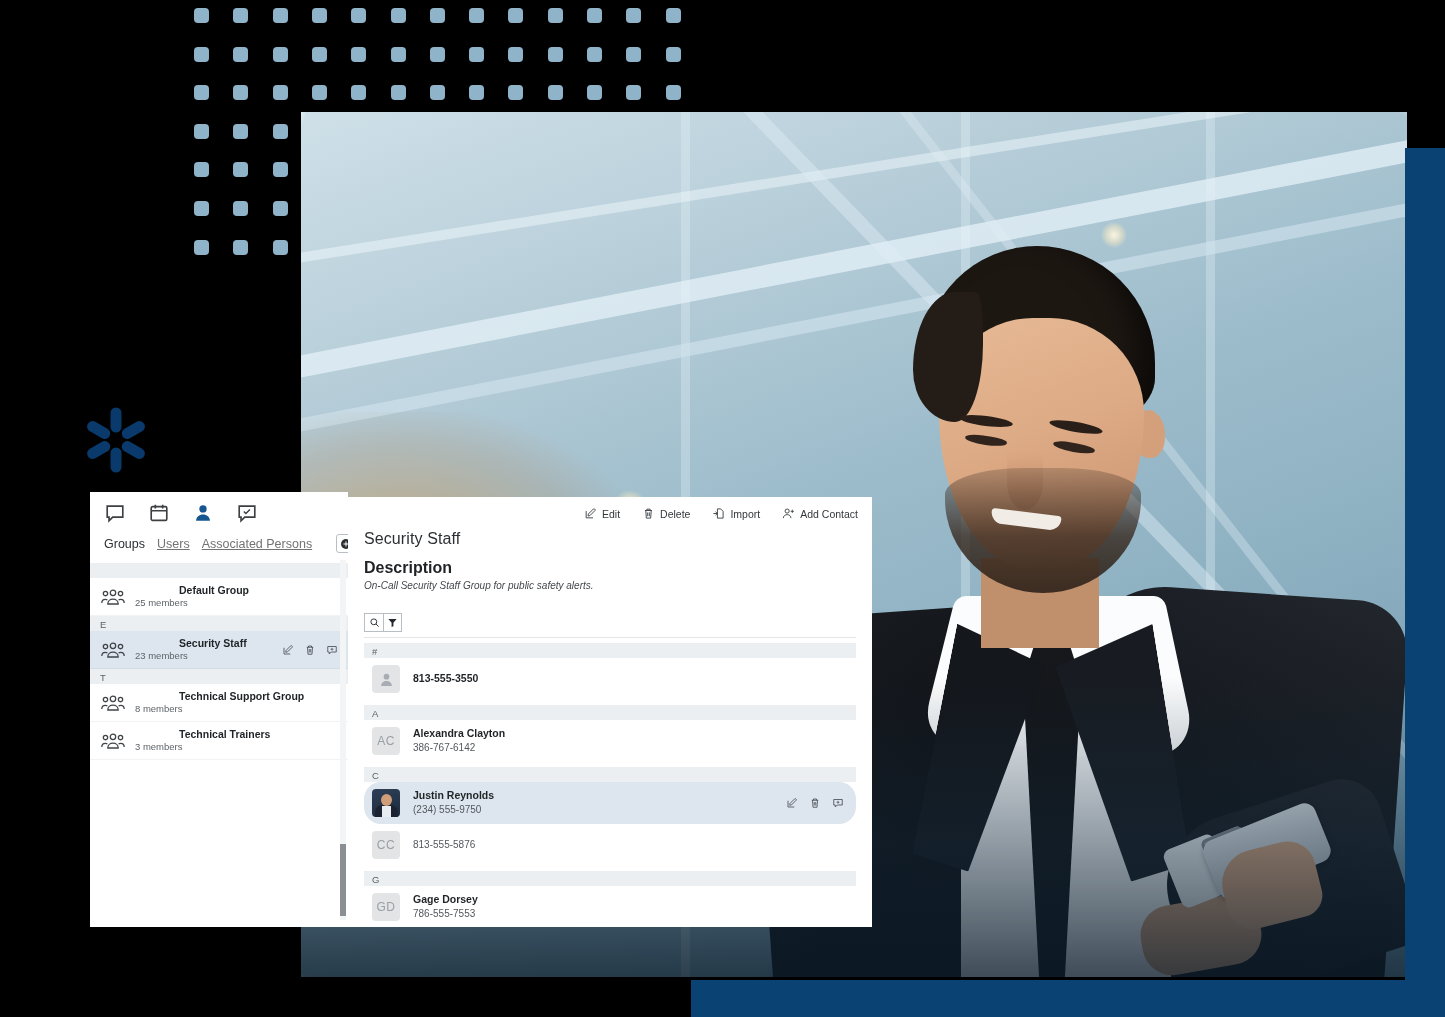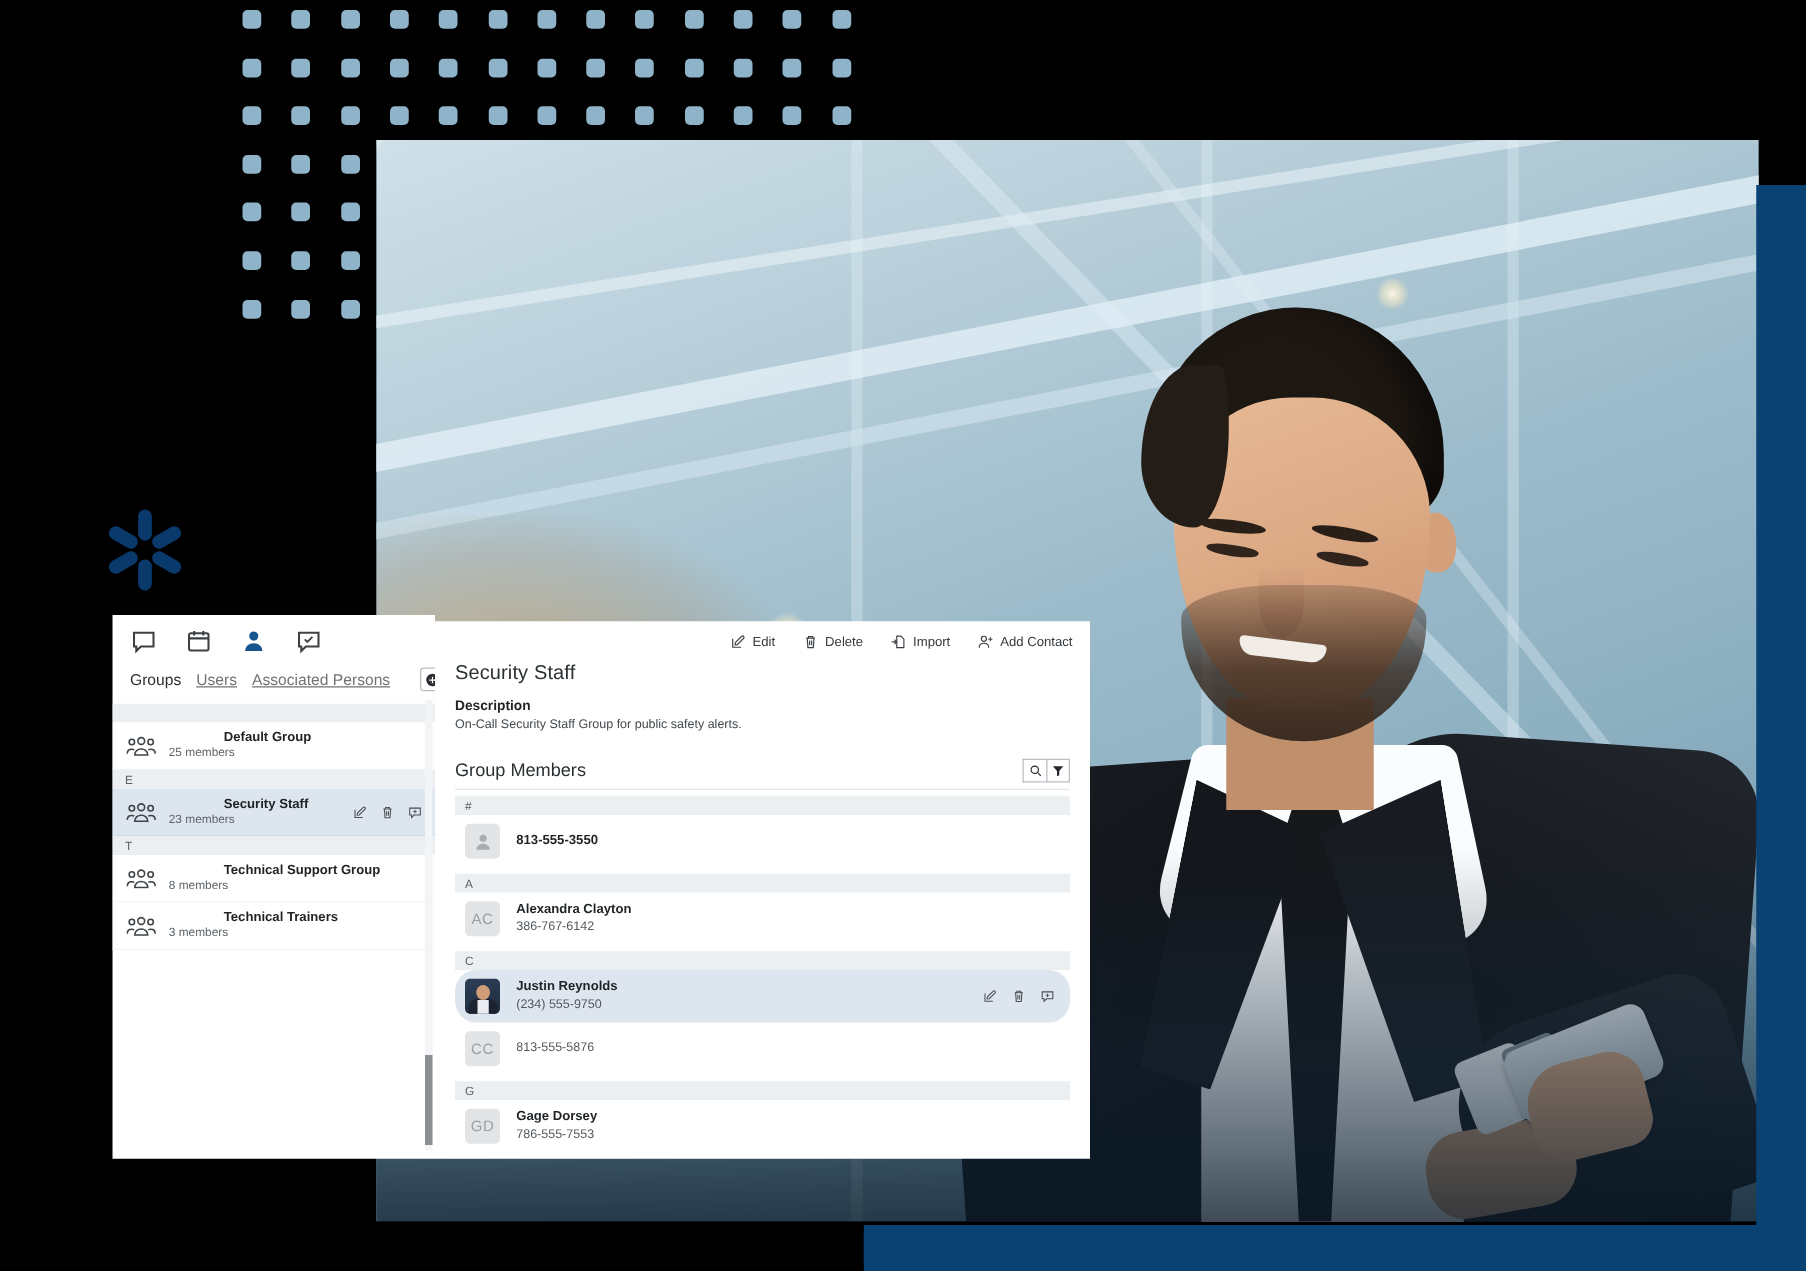--- a/index.html
+++ b/index.html
@@ -248,22 +248,22 @@
   
   .main-toolbar {
     display: flex; justify-content: flex-end; align-items: center; gap: 22px;
     padding: 10px 14px 6px 0;
   }
   .tb-item { display: flex; align-items: center; gap: 5px; font-size: 10.5px; color: #33383c; }
   .tb-item svg { width: 13px; height: 13px; display: block; color: #3a3f44; }
 
   .main-body { padding: 4px 16px 0 16px; }
   .page-title { font-size: 16px; color: #2b3033; font-weight: normal; letter-spacing: .1px; }
-  .desc-label { font-size: 11px; font-weight: bold; color: #1f2326; margin-top: 11px; }
-  .desc-text { font-size: 10px; color: #44494d; margin-top: 3px; }
+  .desc-label { font-size: 16px; font-weight: bold; color: #1f2326; margin-top: 11px; }
+  .desc-text { font-size: 10px; color: #44494d; margin-top: 3px; font-style: italic; }
 
   .gm-head {
     display: flex; align-items: center; margin-top: 22px;
     padding-bottom: 5px; border-bottom: 1px solid #e3e5e7;
   }
   .gm-title { font-size: 14.5px; color: #2b3033; flex: 1; }
   .btn-group { display: flex; }
   .btn-group .gb {
     width: 19px; height: 19px; border: 1px solid #b9bec4; background: #fff;
     display: flex; align-items: center; justify-content: center; color: #23272b;
@@ -589,21 +589,20 @@
           <span>Add Contact</span>
         </div>
       </div>
 
     <div class="main-body">
       <div class="page-title">Security Staff</div>
       <div class="desc-label">Description</div>
       <div class="desc-text">On-Call Security Staff Group for public safety alerts.</div>
 
       <div class="gm-head">
-        <div class="gm-title">Group Members</div>
         <div class="btn-group">
           <span class="gb">
             <svg viewBox="0 0 24 24" fill="none" stroke="currentColor" stroke-width="2">
               <circle cx="10.5" cy="10.5" r="6.4"></circle>
                 <path d="M15.2 15.2L21 21"></path>
             </svg>
           </span>
           <span class="gb">
             <svg viewBox="0 0 24 24" fill="currentColor">
               <path d="M3 4.5h18l-7 8.2V20l-4 1.6v-8.9z"></path>

